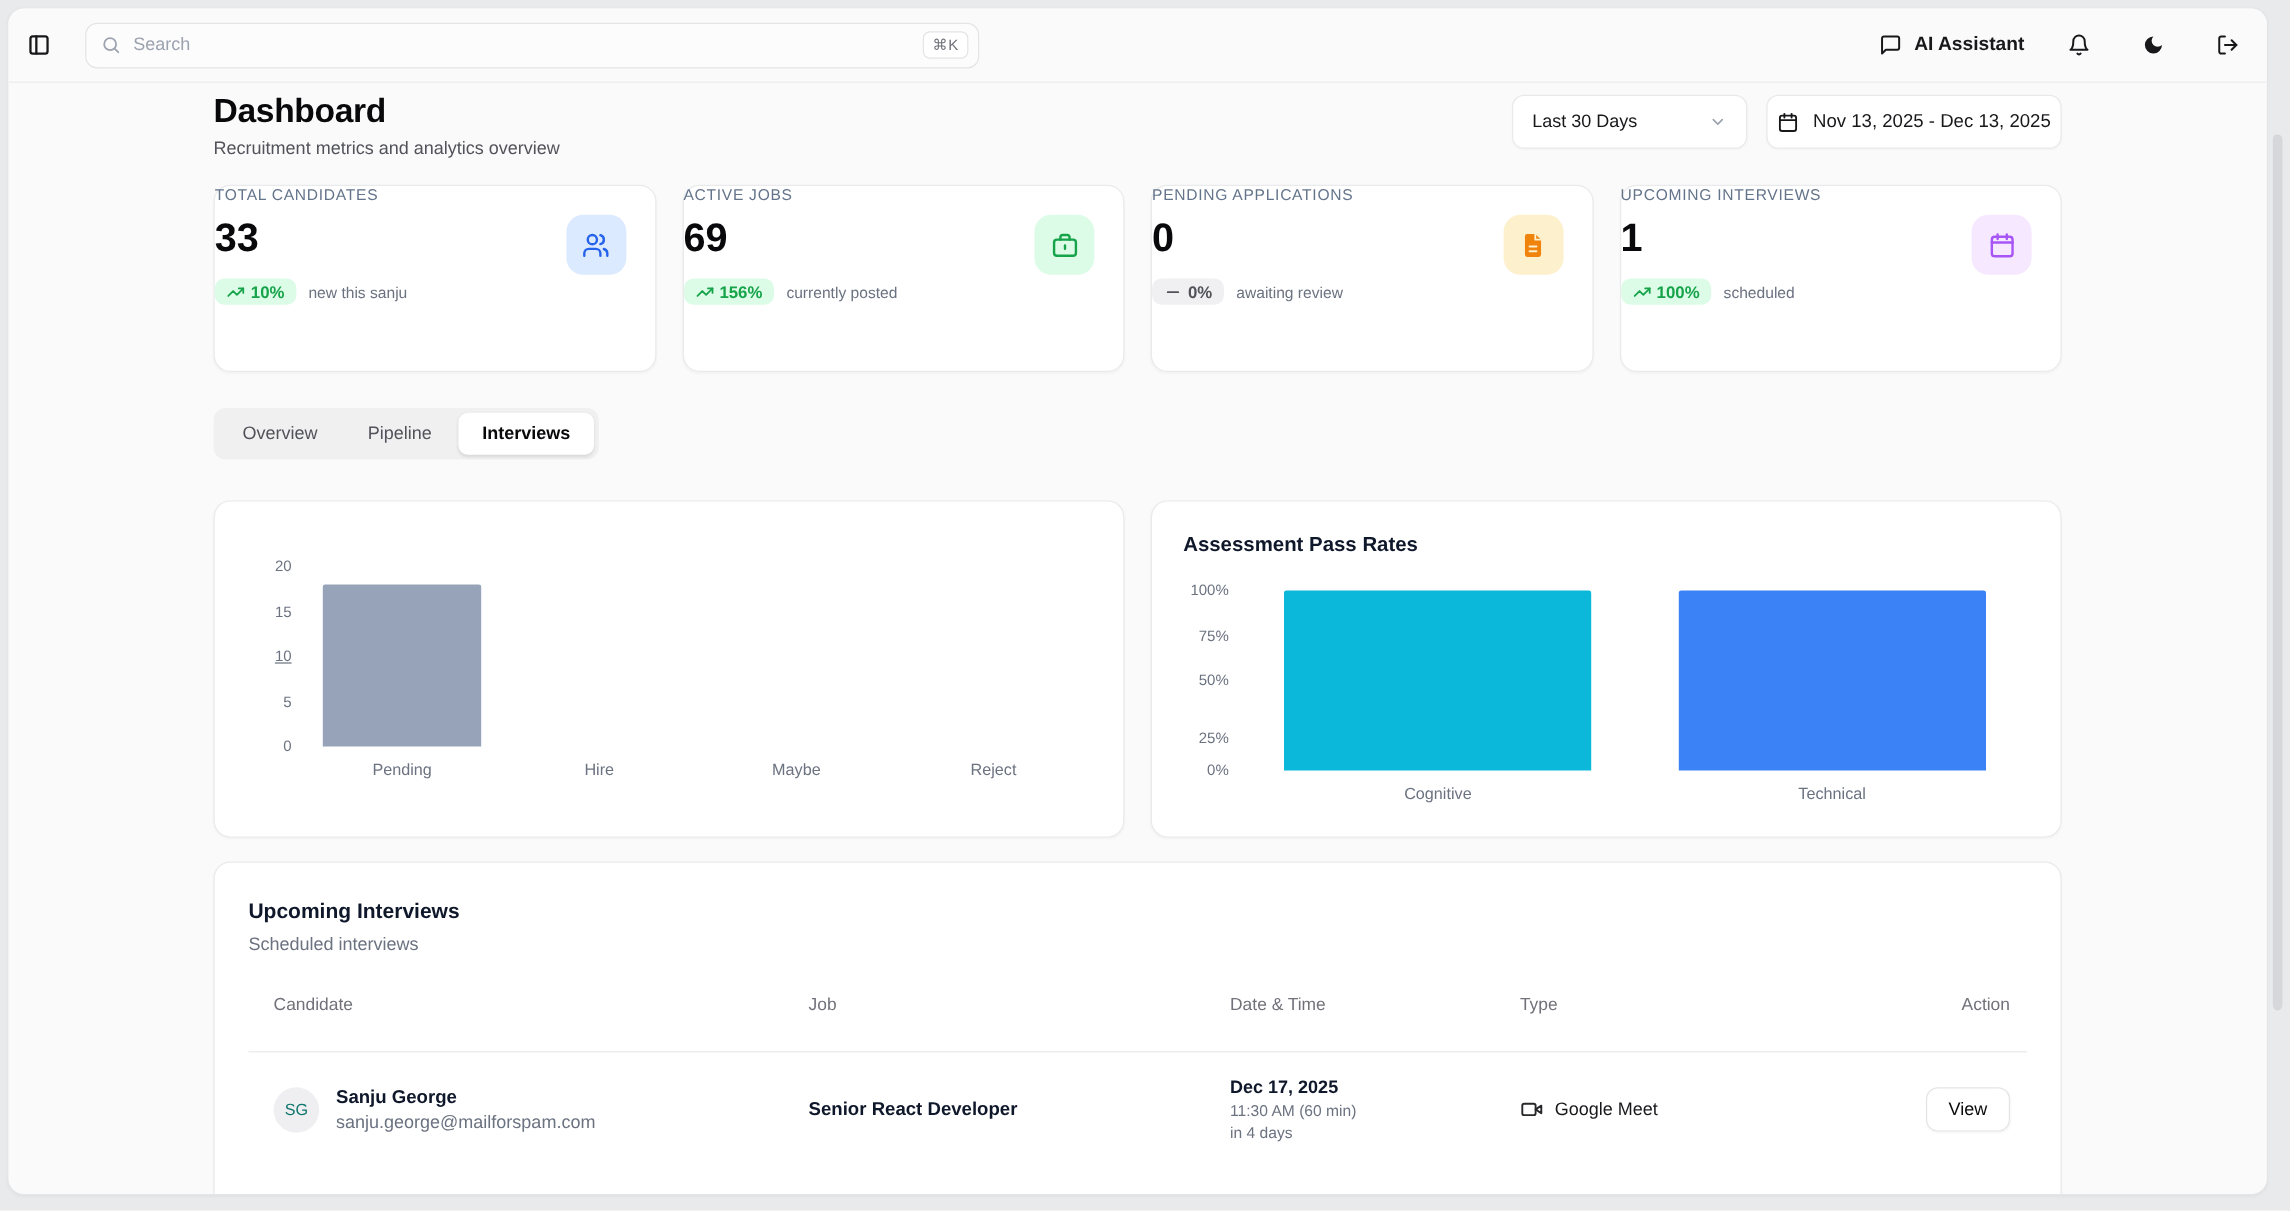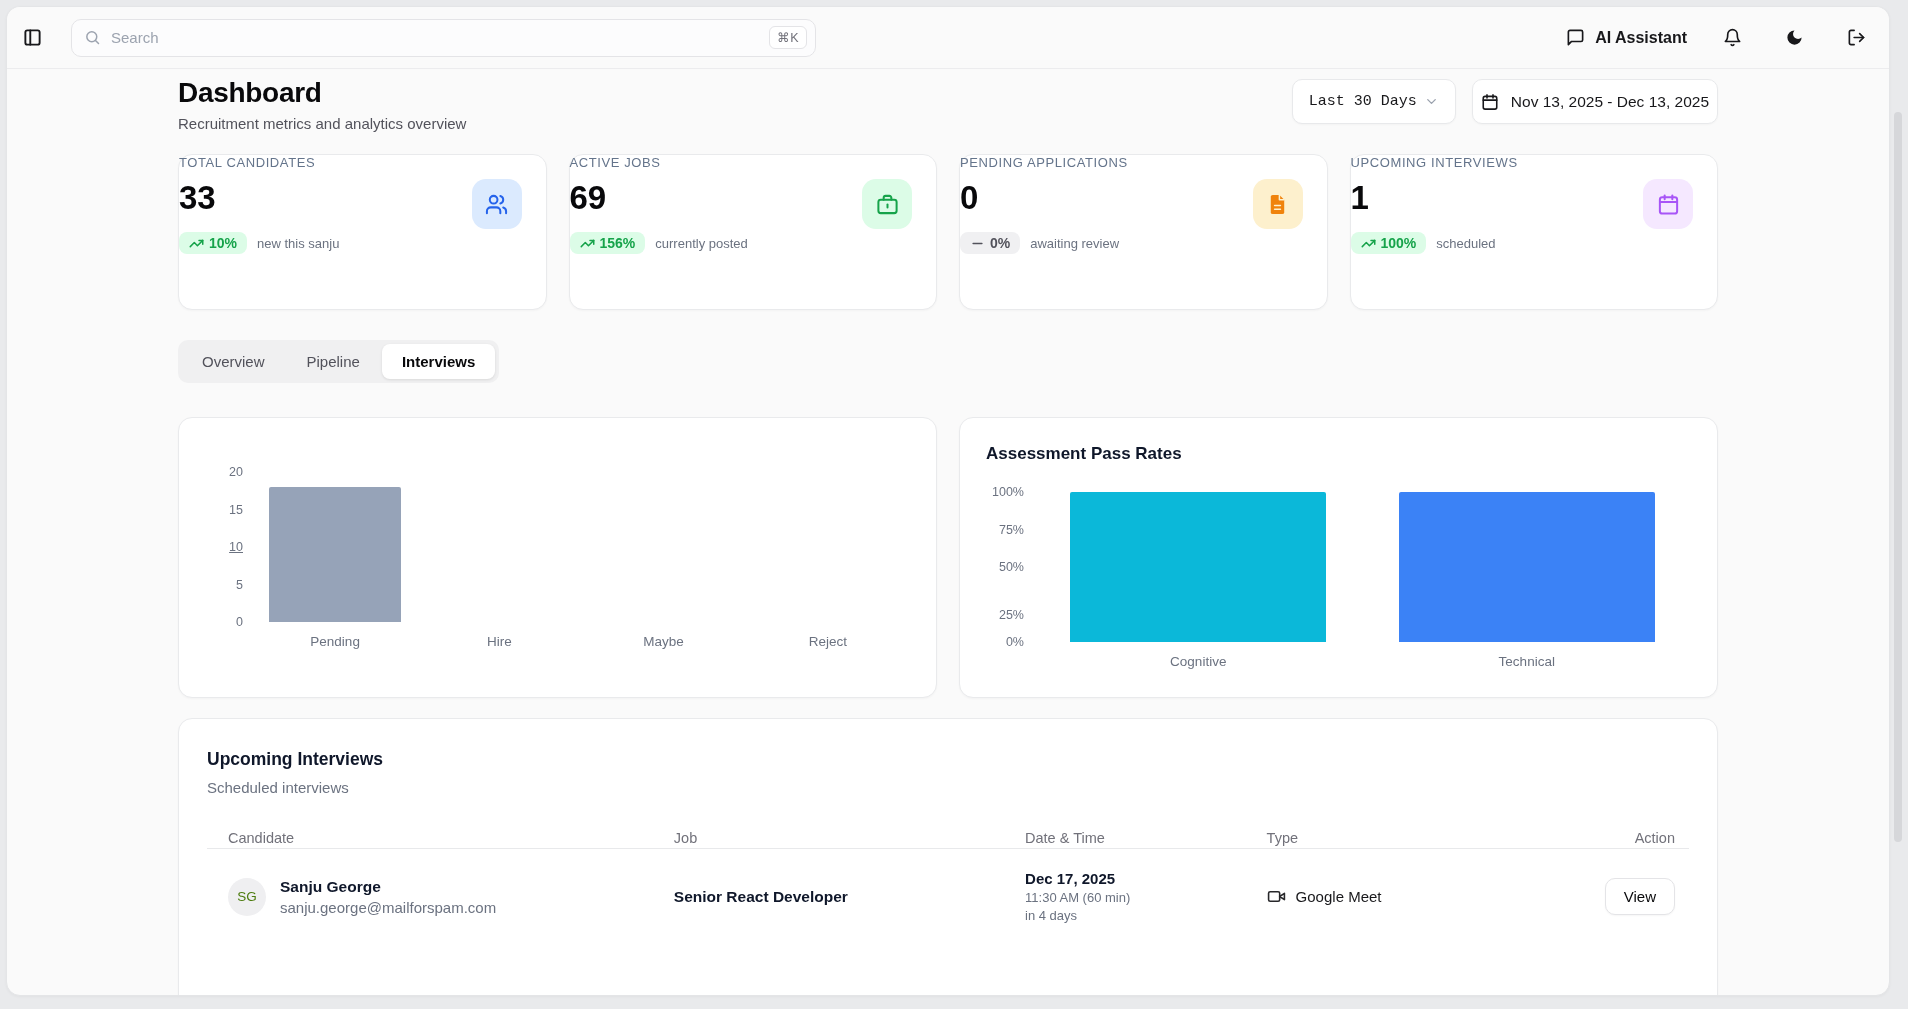--- a/index.html
+++ b/index.html
@@ -21,22 +21,22 @@
   .topbar-right { margin-left:auto; display:flex; align-items:center; gap:28px; }
   .ai-btn { display:flex; align-items:center; gap:10px; border:none; background:transparent; font-size:16px; font-weight:600; color:#18181b; cursor:pointer; font-family:inherit; }
   .ai-btn svg { width:19px; height:19px; }
 
   
   .container { width:1540px; margin:0 auto; }
   .page-head { display:flex; justify-content:space-between; align-items:flex-start; padding-top:8px; }
   .page-title { font-size:28px; font-weight:700; color:#09090b; letter-spacing:-.3px; }
   .page-sub { font-size:15px; color:#52525b; margin-top:6px; }
   .head-controls { display:flex; gap:16px; margin-top:2px; }
-  .select-btn { display:flex; align-items:center; justify-content:space-between; width:164px; height:45px; padding:0 16px;
-                background:#fff; border:1px solid #e8e9eb; border-radius:10px; font-size:15px; color:#18181b; cursor:pointer; font-family:Liberation Mono, monospace; box-shadow:0 1px 2px rgba(0,0,0,.03);}
+  .select-btn { display:flex; align-items:center; justify-content:space-between; width:196px; height:45px; padding:0 16px;
+                background:#fff; border:1px solid #e8e9eb; border-radius:10px; font-size:15px; color:#18181b; cursor:pointer; font-family:Liberation Sans, sans-serif; box-shadow:0 1px 2px rgba(0,0,0,.03);}
   .select-btn svg { width:15px; height:15px; color:#9ca3af; }
   .date-btn { display:flex; align-items:center; gap:12px; height:45px; padding:0 8px; background:#fff; border:1px solid #e8e9eb;
               border-radius:10px; font-size:15.5px; font-weight:500; color:#18181b; cursor:pointer; font-family:inherit; box-shadow:0 1px 2px rgba(0,0,0,.03);}
   .date-btn svg { width:18px; height:18px; }
 
   
   .stats-grid { display:grid; grid-template-columns:repeat(4,1fr); gap:22px; margin-top:22px; }
   .stat-card { position:relative; background:#fff; border:1px solid #e9eaec; border-radius:14px; height:156px; box-shadow:0 1px 2px rgba(0,0,0,.03); }
   .stat-label { font-size:13px; font-weight:500; color:#64748b; letter-spacing:.6px; }
   .stat-value { font-size:33px; font-weight:700; color:#09090b; margin-top:9px; }
@@ -66,27 +66,27 @@
   .slot { flex:1; display:flex; justify-content:center; align-items:flex-end; height:100%; }
   .bar { border-radius:2px 2px 0 0; }
   .cats { display:flex; margin-top:12px; }
   .cat { flex:1; text-align:center; font-size:13.5px; color:#6b7280; }
 
   
   .table-card { background:#fff; border:1px solid #e9eaec; border-radius:14px; margin-top:20px; padding:30px 28px; height:370px; box-shadow:0 1px 2px rgba(0,0,0,.03); }
   .table-title { font-size:17.5px; font-weight:700; color:#0f172a; }
   .table-sub { font-size:15px; color:#6b7280; margin-top:9px; }
   .tbl { margin-top:34px; }
-  .tbl-head { display:grid; grid-template-columns:31.5% 23.7% 16.3% 18% 10.5%; padding-bottom:2px; border-bottom:1px solid #e8e9eb; }
+  .tbl-head { display:grid; grid-template-columns:31.5% 23.7% 16.3% 18% 10.5%; padding-bottom:30px; border-bottom:1px solid #e8e9eb; }
   .tbl-head > div { font-size:14.5px; color:#71717a; }
   .tbl-head > div:first-child { padding-left:21px; }
   .tbl-head > div:last-child { text-align:right; padding-right:14px; }
   .tbl-row { display:grid; grid-template-columns:31.5% 23.7% 16.3% 18% 10.5%; align-items:center; padding:21px 0; }
   .cand-cell { display:flex; align-items:center; gap:14px; padding-left:21px; }
-  .avatar { width:38px; height:38px; border-radius:50%; background:#efeff1; color:#4d7c0f; font-size:13.5px; font-weight:500;
+  .avatar { width:38px; height:38px; border-radius:50%; background:#efeff1; color:#0f766e; font-size:13.5px; font-weight:500;
             display:flex; align-items:center; justify-content:center; flex:none; }
   .cand-name { font-size:15.5px; font-weight:600; color:#0f172a; }
   .cand-email { font-size:15px; color:#6b7280; margin-top:3px; }
   .job-cell { font-size:15.5px; font-weight:600; color:#0f172a; }
   .dt-date { font-size:15px; font-weight:700; color:#0f172a; }
   .dt-sub { font-size:13px; color:#6b7280; margin-top:3px; }
   .type-cell { display:flex; align-items:center; gap:10px; font-size:15px; font-weight:500; color:#18181b; }
   .type-cell svg { width:19px; height:19px; color:#27272a; }
   .action-cell { text-align:right; padding-right:14px; }
   .view-btn { border:1px solid #e4e4e7; background:#fff; border-radius:10px; padding:9px 18px; font-size:15px; font-weight:500;

